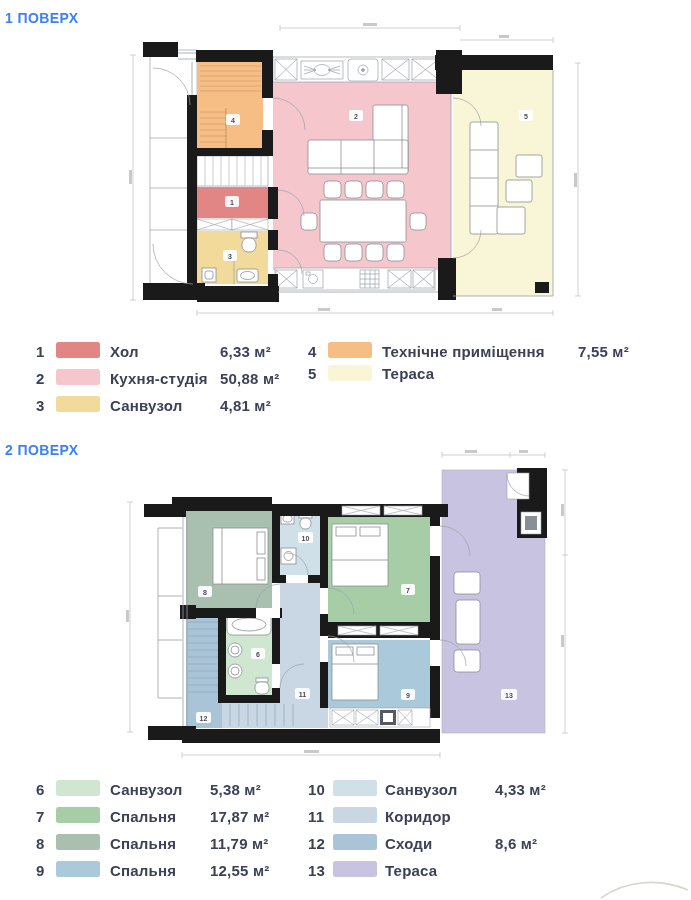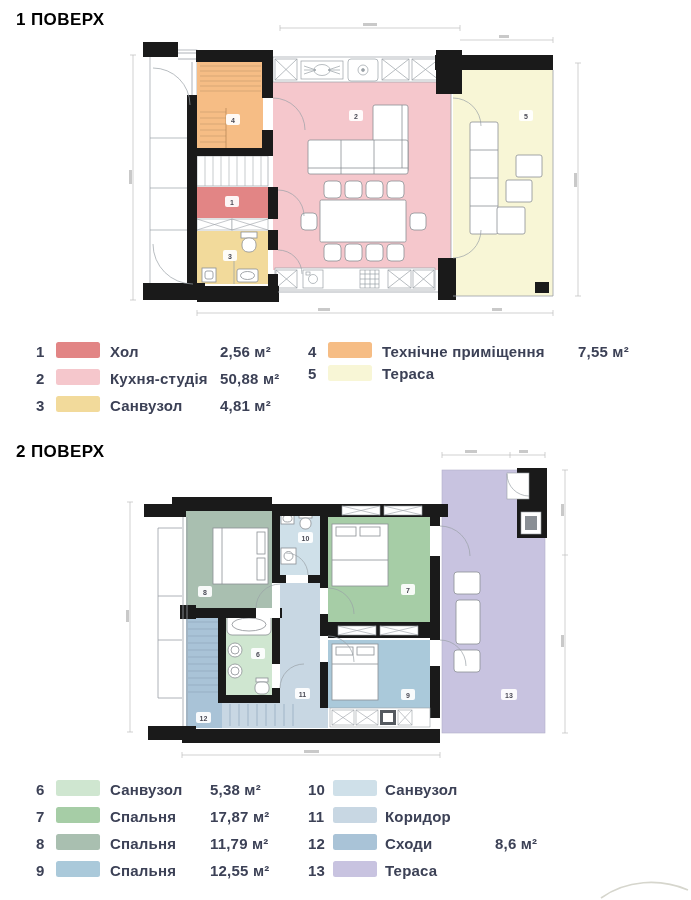--- a/index.html
+++ b/index.html
@@ -1,19 +1,19 @@
 <!DOCTYPE html>
 <html><head>
 <meta charset="utf-8">
 <style>
   html,body{margin:0;padding:0;background:#fff;}
   .canvas{position:relative;width:691px;height:900px;background:#ffffff;overflow:hidden;
           font-family:"Liberation Sans",sans-serif;}
-  .floor-heading{position:absolute;left:16px;font-size:17px;font-weight:800;
-                 letter-spacing:.4px;color:#000000;}
+  .floor-heading{position:absolute;left:5px;font-size:14px;font-weight:800;
+                 letter-spacing:.4px;color:#3b82f6;}
   .plan{position:absolute;}
   .legend-col{position:absolute;color:#3c4156;font-size:15px;font-weight:600;letter-spacing:.2px;}
   .lrow{display:grid;align-items:center;min-height:27px;}
   .g1L{grid-template-columns:20px 54px 110px auto;}
   .g1R{grid-template-columns:20px 54px 196px auto;}
   .g2L{grid-template-columns:20px 54px 100px auto;}
   .g2R{grid-template-columns:25px 52px 110px auto;}
   .lnum{font-weight:600;}
   .swatch{width:44px;height:16px;border-radius:2.5px;}
   .lval{line-height:1.3;}
@@ -258,21 +258,21 @@
       <rect class="bub" x="399" y="102" width="14" height="11" rx="2"></rect>
         <text class="rn" x="406" y="110.5">5</text>
     </g>
   </svg>
 
   <div class="legend-col" style="left:36px;top:338px;width:265px">
     <div class="lrow g1L">
       <span class="lnum">1</span>
       <span><span class="swatch" style="display: inline-block; background: rgb(226, 133, 133);"></span></span>
       <span>Хол</span>
-      <span class="lval">2,56 м²</span>
+      <span class="lval">6,33 м²</span>
     </div>
     <div class="lrow g1L">
       <span class="lnum">2</span>
       <span><span class="swatch" style="display: inline-block; background: rgb(245, 199, 204);"></span></span>
       <span>Кухня-студія</span>
       <span class="lval">50,88 м²</span>
     </div>
     <div class="lrow g1L">
       <span class="lnum">3</span>
       <span><span class="swatch" style="display: inline-block; background: rgb(242, 218, 155);"></span></span>
@@ -534,20 +534,21 @@
       <span><span class="swatch" style="display: inline-block; background: rgb(170, 201, 218);"></span></span>
       <span>Спальня</span>
       <span class="lval">12,55 м²</span>
     </div>
   </div>
   <div class="legend-col" style="left:308px;top:776px;width:380px">
     <div class="lrow g2R">
       <span class="lnum">10</span>
       <span><span class="swatch" style="display: inline-block; background: rgb(207, 224, 233);"></span></span>
       <span>Санвузол</span>
+      <span class="lval">4,33 м²</span>
     </div>
     <div class="lrow g2R">
       <span class="lnum">11</span>
       <span><span class="swatch" style="display: inline-block; background: rgb(200, 215, 227);"></span></span>
       <span>Коридор</span>
     </div>
     <div class="lrow g2R">
       <span class="lnum">12</span>
       <span><span class="swatch" style="display: inline-block; background: rgb(169, 195, 215);"></span></span>
       <span>Сходи</span>

